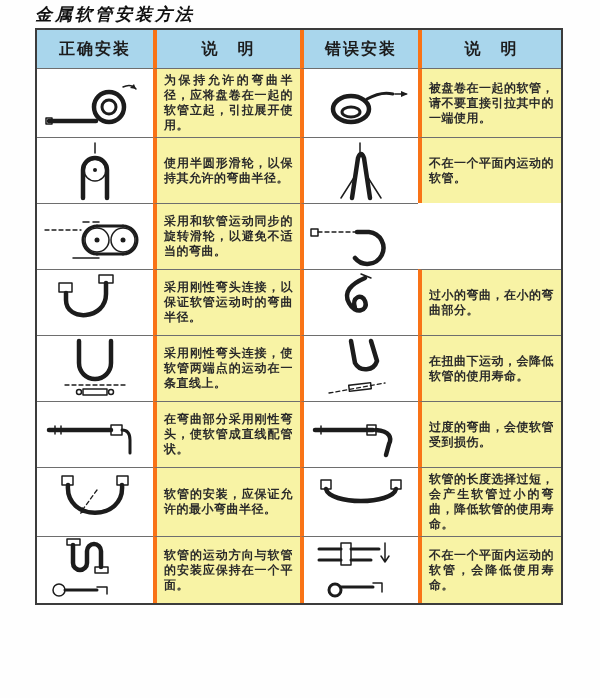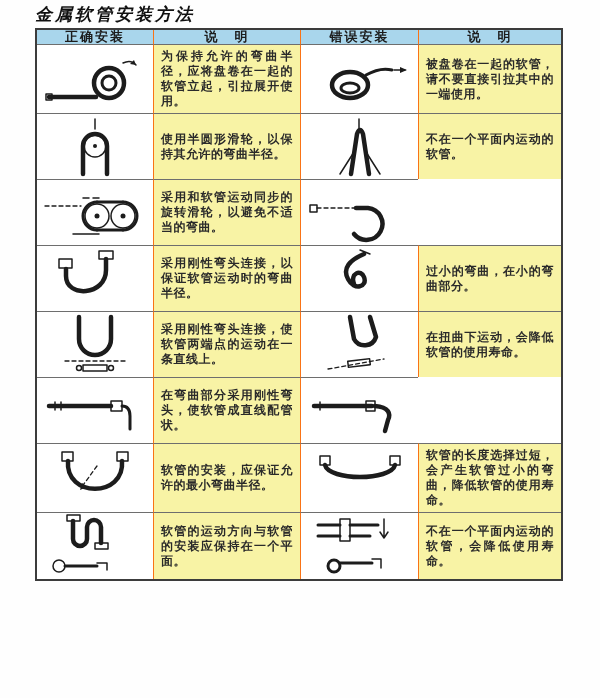--- a/index.html
+++ b/index.html
@@ -25,28 +25,28 @@
     left: 35px; top: 28px;
     width: 528px;
     border: 2px solid #3c3c3c;
     background: #fff;
   }
   .t-row {
     display: grid;
     grid-template-columns: 116px 147px 118px 143px;
   }
   .t-row + .t-row .cell { border-top: 1px solid #6e6e6e; }
-  .cell { border-left: 1px solid #f97316; }
+  .cell { border-left: 4px solid #f97316; }
   .cell:first-child { border-left: none; }
   .head-row .cell {
     background: #a9d6ec;
-    height: 14px;
+    height: 38px;
     display: flex; align-items: center; justify-content: center;
     font-weight: bold;
-    font-size: 13px;
+    font-size: 16px;
     letter-spacing: 2px;
     color: #1c1c1c;
   }
   .img-cell {
     background: #ffffff;
     min-height: 66px;
     display: flex; align-items: center; justify-content: center;
   }
   .note-cell {
     background: #f8f3a5;
@@ -201,20 +201,21 @@
     </div>
     <div class="cell note-cell">在弯曲部分采用刚性弯头，使软管成直线配管状。</div>
     <div class="cell img-cell">
       <svg width="112" height="62" viewBox="0 0 112 62">
         <path class="ln hose" d="M10 26 H68"></path>
         <path class="ln fit" d="M16 22 v8"></path>
         <rect class="ln fit" x="62" y="21" width="9" height="10"></rect>
         <path class="ln hose" d="M71 26 C85 27 87 34 84 40 L81 51"></path>
       </svg>
     </div>
+    <div class="cell note-cell">过度的弯曲，会使软管受到损伤。</div>
   </div>
 
   <div class="t-row">
     <div class="cell img-cell">
       <svg width="112" height="64" viewBox="0 0 112 64">
         <rect class="ln fit" x="23" y="6" width="11" height="9"></rect>
         <rect class="ln fit" x="78" y="6" width="11" height="9"></rect>
         <path class="ln hose" d="M29 15 C26 52 86 52 83 15"></path>
         <path class="ln dash" d="M58 20 L42 42"></path>
         <polygon class="dot" points="41,44 43,37 48,41"></polygon>

